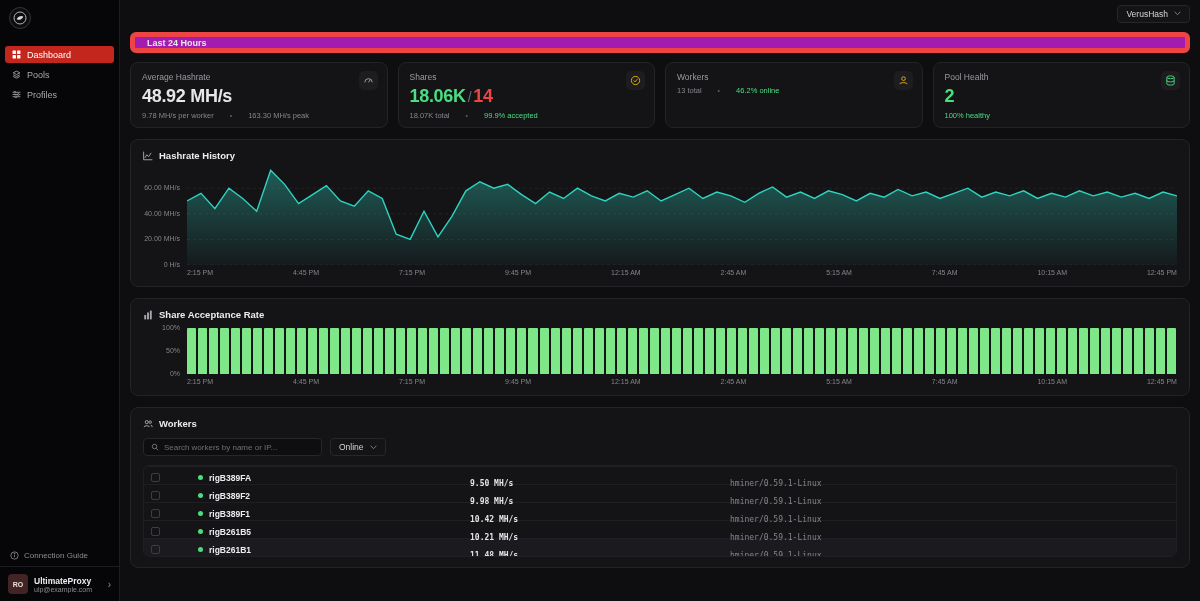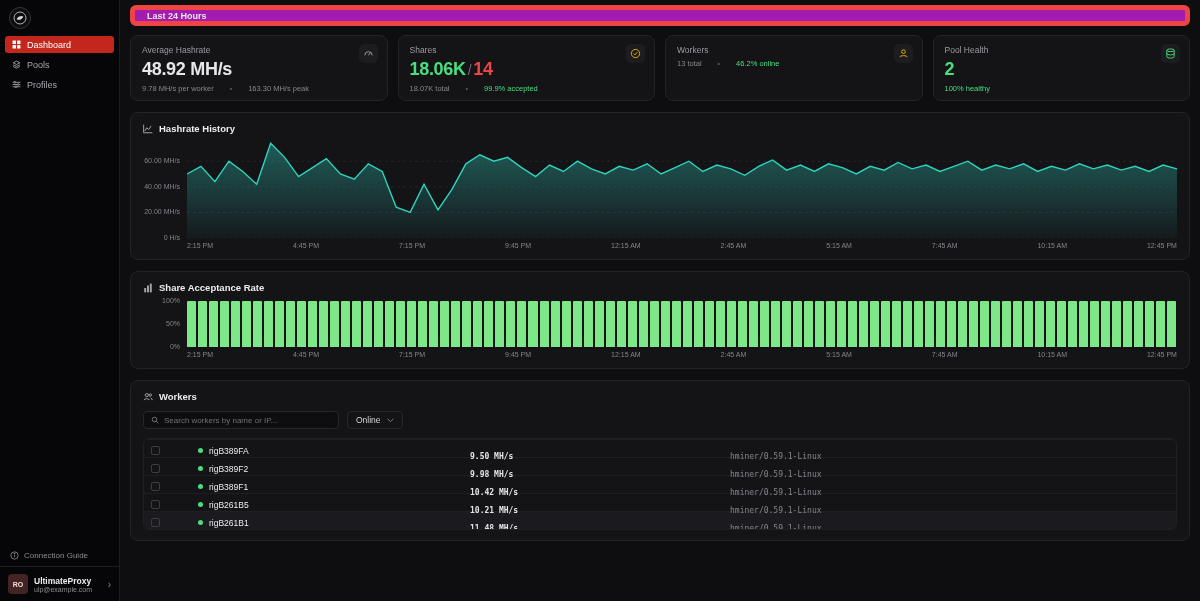--- a/index.html
+++ b/index.html
@@ -6,21 +6,21 @@
   html,body { width:1200px; height:601px; overflow:hidden; background:#0b0b0d;
     font-family:"Liberation Sans", sans-serif; color:#e7e7ea; }
   .app { display:flex; width:1200px; height:601px; }
 
   
   .sidebar { width:120px; background:#060608; border-right:1px solid #1d1d21;
     display:flex; flex-direction:column; position:relative; flex-shrink:0; }
   .logo-wrap { padding:7px 9px; }
   .logo { width:22px; height:22px; border-radius:50%; background:#0d0d10;
     border:1px solid #34343a; display:flex; align-items:center; justify-content:center; }
-  .nav { display:flex; flex-direction:column; gap:3px; padding:0 5px; }
+  .nav { margin-top:10px; display:flex; flex-direction:column; gap:3px; padding:0 5px; }
   .nav-item { display:flex; align-items:center; gap:6px; height:17px; padding:0 7px;
     border-radius:3px; font-size:9px; color:#a6a6ae; cursor:pointer; }
   .nav-item svg { width:9px; height:9px; }
   .nav-item.active { background:#c2261c; color:#fff; }
   .sidebar-bottom { position:absolute; bottom:0; left:0; right:0; }
   .conn-guide { display:flex; align-items:center; gap:5px; font-size:8px; color:#8b8b92;
     padding:6px 10px; cursor:pointer; }
   .conn-guide svg { width:9px; height:9px; }
   .user-box { border-top:1px solid #1d1d21; display:flex; align-items:center; gap:6px;
     padding:7px 8px; cursor:pointer; }
@@ -70,35 +70,35 @@
   .plot svg.chart-svg { position:absolute; inset:0; width:100%; height:100%; }
   .grid line { stroke:#232329; stroke-dasharray:3 3; vector-effect:non-scaling-stroke; }
   .hash-line { fill:none; stroke:#2dd4bf; stroke-width:1.4; vector-effect:non-scaling-stroke; }
   .xlabels { display:flex; justify-content:space-between; padding-left:44px; margin-top:4px;
     font-size:7px; color:#84848c; }
   .bars { height:46px; display:flex; align-items:flex-end; gap:2px; }
   .bars .bar { flex:1; background:#7ee787; border-radius:1px 1px 0 0; }
 
   
   .controls { display:flex; gap:8px; margin-top:9px; }
-  .search-box { display:flex; align-items:center; gap:5px; width:196px; height:18px;
+  .search-box { display:flex; align-items:center; gap:5px; width:179px; height:18px;
     background:#0e0e10; border:1px solid #26262b; border-radius:4px; padding:0 7px; }
   .search-box svg { width:8px; height:8px; color:#7b7b83; flex-shrink:0; }
   .search-box input { background:transparent; border:none; outline:none; color:#d5d5da;
     font-size:8px; width:100%; font-family:"Liberation Sans", sans-serif; }
   .search-box input::placeholder { color:#6e6e76; }
   .table { margin-top:9px; border:1px solid #1f1f24; border-radius:6px; overflow:hidden; }
   .trow { display:grid; grid-template-columns:54px 272px 260px 1fr; align-items:center; height:18px; }
   .thead { background:#18181c; color:#8b8b92; font-size:8px; height:16px; }
   .tbody .trow { border-top:1px solid #1e1e23; }
   .tbody .trow:last-child { background:#1a1a1f; }
   .cb-cell { display:flex; align-items:center; padding-left:7px; }
   .cb { appearance:none; width:9px; height:9px; border:1px solid #3c3c44; border-radius:2px;
     background:transparent; cursor:pointer; margin:0; }
-  .w-name { display:flex; align-items:center; gap:6px; font-size:8.5px; color:#ececf0; font-weight:normal; }
+  .w-name { display:flex; align-items:center; gap:6px; font-size:8.5px; color:#ececf0; font-weight:bold; }
   .dot { width:5px; height:5px; border-radius:50%; background:#4ade80; flex-shrink:0; }
   .mono { font-family:"DejaVu Sans Mono", monospace;margin-top:12px; }
   .w-hash { font-size:8px; color:#e3e3e8; font-weight:bold; }
   .w-agent { font-size:8px; color:#84848c; }
 </style>
 </head>
 <body>
 
 <div class="app">
 
@@ -156,20 +156,28 @@
           <div class="user-name">UltimateProxy</div>
           <div class="user-email">ulp@example.com</div>
         </div>
         <span class="chev-right">›</span>
       </div>
     </div>
   </aside>
 
   <main class="main">
 
+    <div class="topbar">
+      <div class="pill-select">
+        <span>VerusHash</span>
+        <svg viewBox="0 0 12 8" fill="none" stroke="currentColor" stroke-width="1.5">
+          <path d="M1 1l5 5 5-5"></path>
+        </svg>
+      </div>
+    </div>
 
     <div class="range-bar">
       <span>Last 24 Hours</span>
     </div>
 
     <div class="stats">
 
       <div class="stat-card">
         <div class="stat-label">Average Hashrate</div>
         <div class="stat-icon ic-gray">

